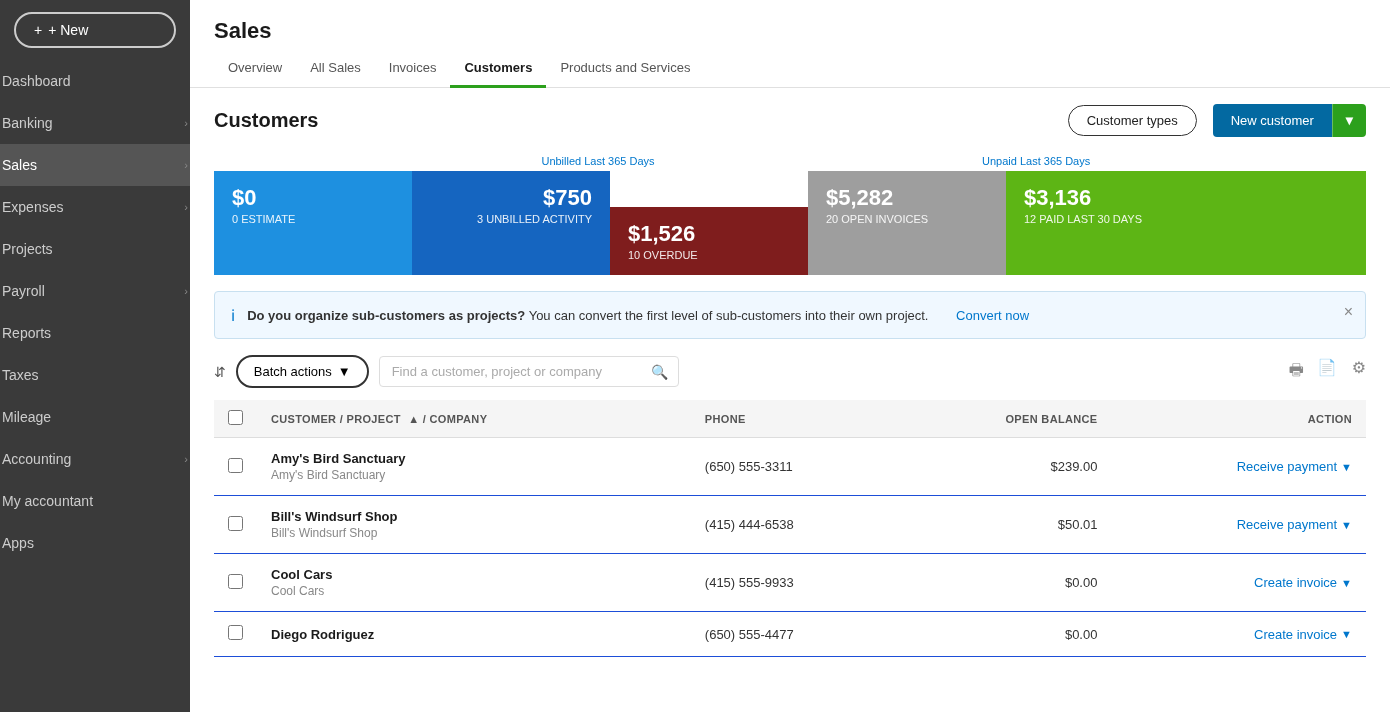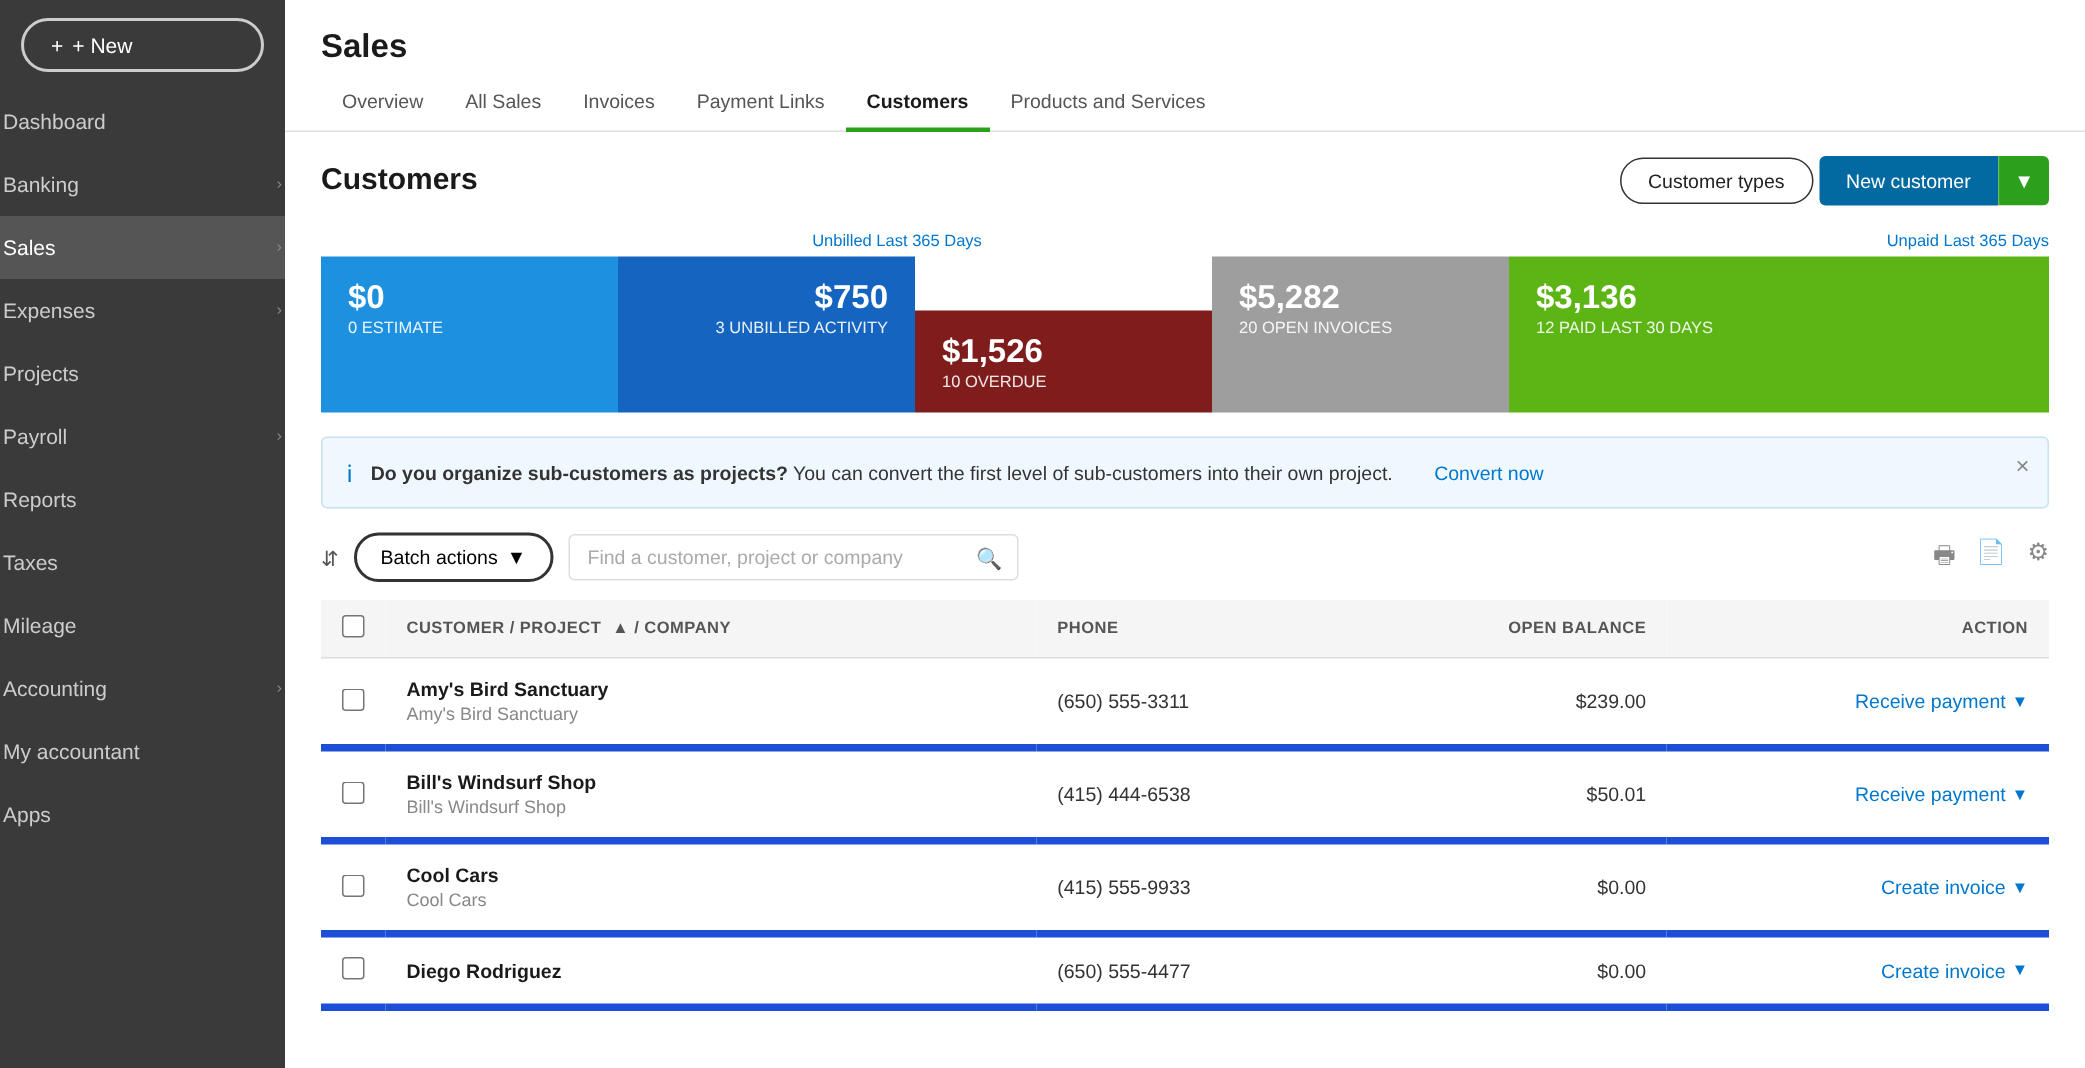--- a/index.html
+++ b/index.html
@@ -89,21 +89,21 @@
       margin-bottom: 18px;
     }
     .customers-title {
       font-size: 20px;
       font-weight: 600;
       color: #1a1a1a;
     }
     .customers-header-actions {
       display: flex;
       align-items: center;
-      gap: 4px;
+      gap: 16px;
     }
     .customer-types-btn {
       border: 1.5px solid #333;
       background: #fff;
       border-radius: 20px;
       padding: 7px 18px;
       font-size: 13px;
       cursor: pointer;
       color: #222;
     }
@@ -240,21 +240,21 @@
     .data-table th {
       padding: 10px 14px;
       font-size: 11px;
       font-weight: 700;
       color: #555;
       text-align: left;
       letter-spacing: 0.03em;
     }
     .data-table th.right { text-align: right; }
     .data-table th .sort-arrow { color: #555; margin-left: 4px; }
-    .data-table tbody tr { border-bottom: 5px solid #1d4ed8; }
+    .data-table tbody tr { border-bottom: 1px solid #1d4ed8; }
     .data-table td {
       padding: 13px 14px;
       font-size: 13px;
       color: #333;
       vertical-align: middle;
     }
     .data-table td.right { text-align: right; }
     .customer-name { font-weight: 600; color: #1a1a1a; }
     .customer-sub { font-size: 12px; color: #888; margin-top: 2px; }
     .action-btn {
@@ -272,21 +272,21 @@
     .cb { width: 15px; height: 15px; cursor: pointer; }
 
     .summary-group {
       margin-bottom: 16px;
     }
     .summary-labels-row {
       display: flex;
       margin-bottom: 4px;
     }
     .lbl-unbilled { flex: 2; font-size: 11px; color: #0077cc; text-align: center; }
-    .lbl-unpaid { flex: 1; font-size: 11px; color: #0077cc; text-align: right; }
+    .lbl-unpaid { flex: 1; font-size: 11px; color: #0077cc; text-align: left; }
     .lbl-paid { flex: 2; font-size: 11px; color: #777; text-align: center; }
   </style>
 </head>
 <body>
 
 <nav class="sidebar">
   <button class="sidebar-new-btn">
     <span>+</span>
     <span>+ New</span>
   </button>
@@ -335,21 +335,20 @@
   </div>
 </nav>
 
 <main class="main">
   <div class="page-header">Sales</div>
 
   <nav class="tabs">
     <div class="tab">Overview</div>
     <div class="tab">All Sales</div>
     <div class="tab">Invoices</div>
-    <div class="tab">Payment Links</div>
     <div class="tab active">Customers</div>
     <div class="tab">Products and Services</div>
   </nav>
 
   <div class="customers-section">
 
     <div class="customers-header">
       <h2 class="customers-title">Customers</h2>
       <div class="customers-header-actions">
         <button class="customer-types-btn">Customer types</button>

